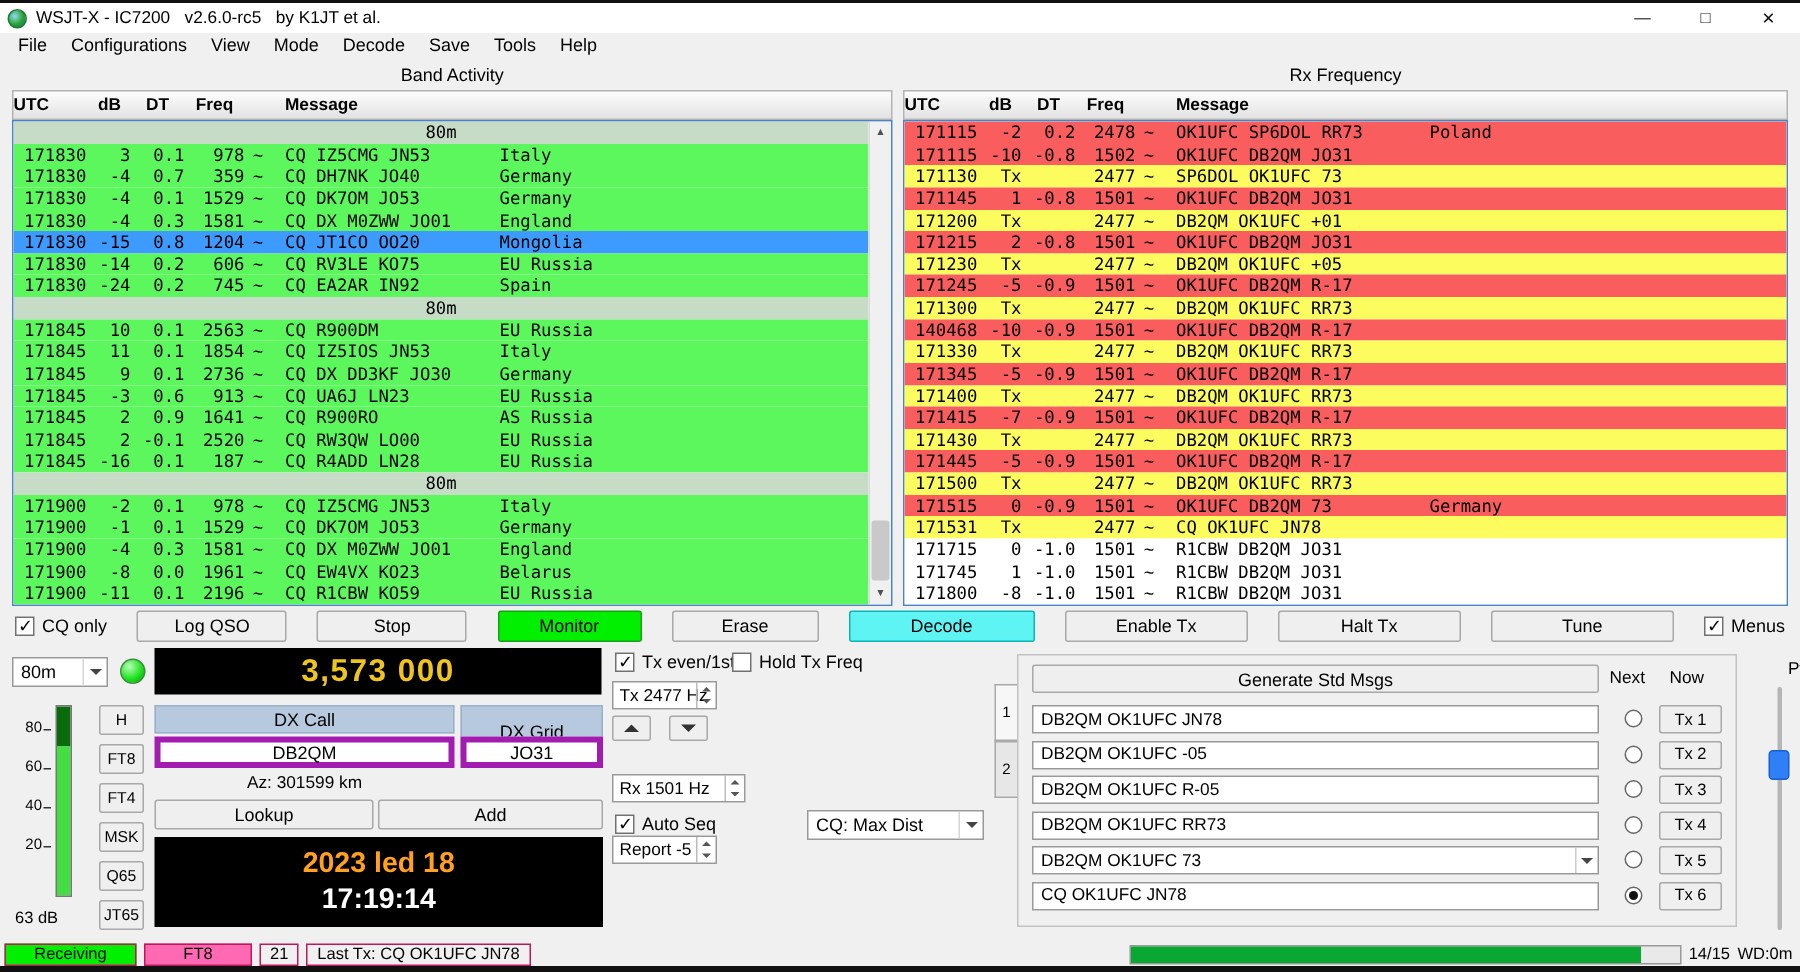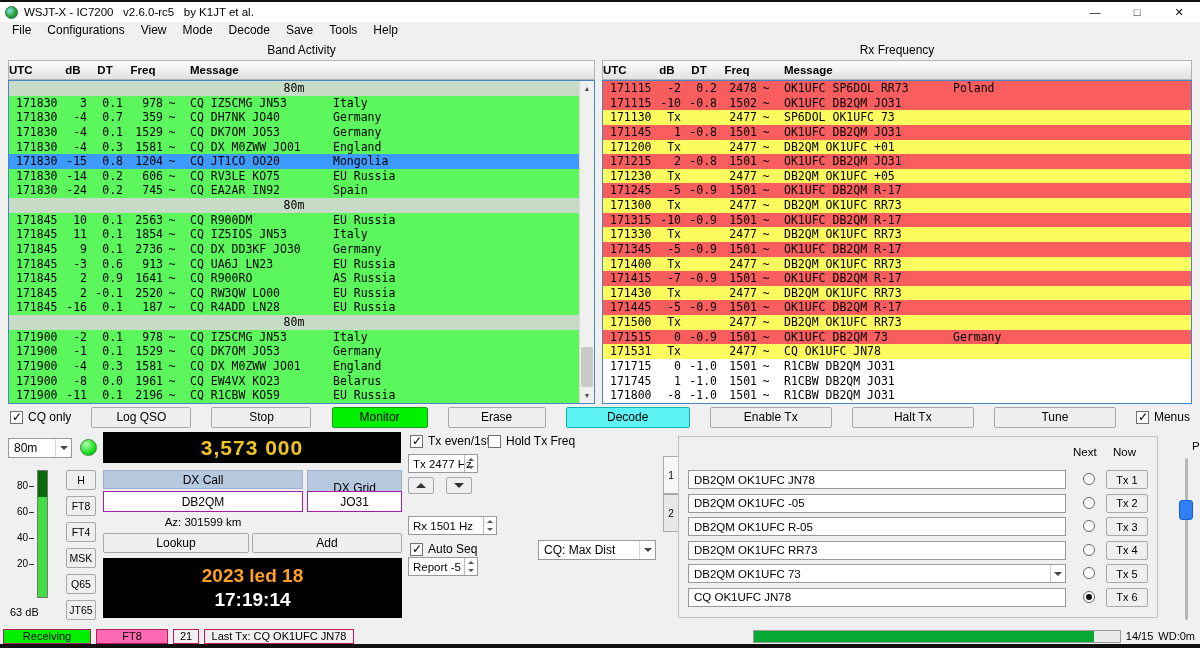--- a/index.html
+++ b/index.html
@@ -87,21 +87,21 @@
     display:flex; align-items:center; justify-content:center; letter-spacing:1px; }
   .meter { left:8px; top:38px; width:56px; height:158px; }
   .mlabel { position:absolute; width:20px; text-align:right; font-size:10px; left:0; }
   .mlabel::after { content:""; position:absolute; right:-6px; top:6px; width:5px; height:1px; background:#333; }
   .mbar { position:absolute; left:29px; top:2px; width:11px; height:128px; border:1px solid #777;
     background:linear-gradient(to bottom, #0a6b0a 0 21%, #44dd44 21%); }
   .meter-reading { position:absolute; top:138px; left:2px; font-size:11px; white-space:nowrap; }
   .mode-col { left:66px; top:40px; width:30px; }
   .mode-btn { display:block; width:30px; height:20px; margin-bottom:6px; background:#efefef; border:1px solid #a8a8a8; border-radius:2px; font-size:10.5px; font-family:inherit; padding:0; }
   .dx-label { background:#b7c9de; border:1px solid #9ab0cb; display:flex; align-items:center; justify-content:center; font-size:12px; }
-  .field { background:#fff; border:1px solid #a21caf; display:flex; align-items:center; justify-content:center; font-size:12px; }
+  .field { background:#fff; border:4px solid #a21caf; display:flex; align-items:center; justify-content:center; font-size:12px; }
   .az-line { display:flex; justify-content:center; font-size:11.5px; }
   .pbtn { background:#efefef; border:1px solid #a8a8a8; border-radius:2px; font-size:12px; font-family:inherit; }
   .datetime { background:#000; display:flex; flex-direction:column; align-items:center; justify-content:center; gap:2px; }
   .dt-date { color:var(--date_orange); font-size:19px; font-weight:bold; }
   .dt-time { color:#fff; font-size:19px; font-weight:bold; }
   .spin { background:#fff; border:1px solid #999; font-size:11.5px; display:flex; align-items:center; padding-left:4px; position:relative; }
   .spinner { position:absolute; right:0; top:0; bottom:0; width:13px; border-left:1px solid #bbb; display:flex; flex-direction:column; }
   .spinner i { flex:1; display:flex; align-items:center; justify-content:center; }
   .spinner i.up::after { content:""; border:3px solid transparent; border-bottom-color:#555; margin-top:-3px; }
   .spinner i.dn::after { content:""; border:3px solid transparent; border-top-color:#555; margin-bottom:-3px; }
@@ -444,21 +444,21 @@
         <div class="drow bg-yellow">
           <span class="c-utc">171300</span>
           <span class="c-db">Tx</span>
           <span class="c-dt"></span>
           <span class="c-freq">2477</span>
           <span class="c-mode">~</span>
           <span class="c-msg">DB2QM OK1UFC RR73</span>
           <span class="c-country"></span>
         </div>
         <div class="drow bg-red">
-          <span class="c-utc">171315</span>
+          <span class="c-utc">140468</span>
           <span class="c-db">-10</span>
           <span class="c-dt">-0.9</span>
           <span class="c-freq">1501</span>
           <span class="c-mode">~</span>
           <span class="c-msg">OK1UFC DB2QM R-17</span>
           <span class="c-country"></span>
         </div>
         <div class="drow bg-yellow">
           <span class="c-utc">171330</span>
           <span class="c-db">Tx</span>
@@ -668,20 +668,21 @@
     <span>CQ: Max Dist</span>
     <span class="arrow"></span>
   </div>
 
   
   <div class="ctl tab-frame" style="left:678px;top:6px;width:480px;height:182px;"></div>
   <div class="ctl vtabs" id="vtabs" style="left:663px;top:26px;">
       <div class="vtab active">1</div>
       <div class="vtab">2</div>
     </div>
+  <button class="ctl pbtn" style="left:688px;top:13px;width:378px;height:19px;">Generate Std Msgs</button>
   <div class="ctl small-label" style="left:1073px;top:16px;">Next</div>
   <div class="ctl small-label" style="left:1113px;top:16px;">Now</div>
   <div class="ctl small-label" style="left:1164px;top:10px;margin-left:28px;">Pwr</div>
   <span id="msg-rows" style="display:contents"><div class="ctl msg-field" style="top: 40px;">
         <span>DB2QM OK1UFC JN78</span>
       </div><div class="ctl radio" style="top: 43px;"></div><button class="ctl txbtn" style="top: 40px;">Tx 1</button><div class="ctl msg-field" style="top: 63.5px;">
         <span>DB2QM OK1UFC -05</span>
       </div><div class="ctl radio" style="top: 66.5px;"></div><button class="ctl txbtn" style="top: 63.5px;">Tx 2</button><div class="ctl msg-field" style="top: 87px;">
         <span>DB2QM OK1UFC R-05</span>
       </div><div class="ctl radio" style="top: 90px;"></div><button class="ctl txbtn" style="top: 87px;">Tx 3</button><div class="ctl msg-field" style="top: 110.5px;">

